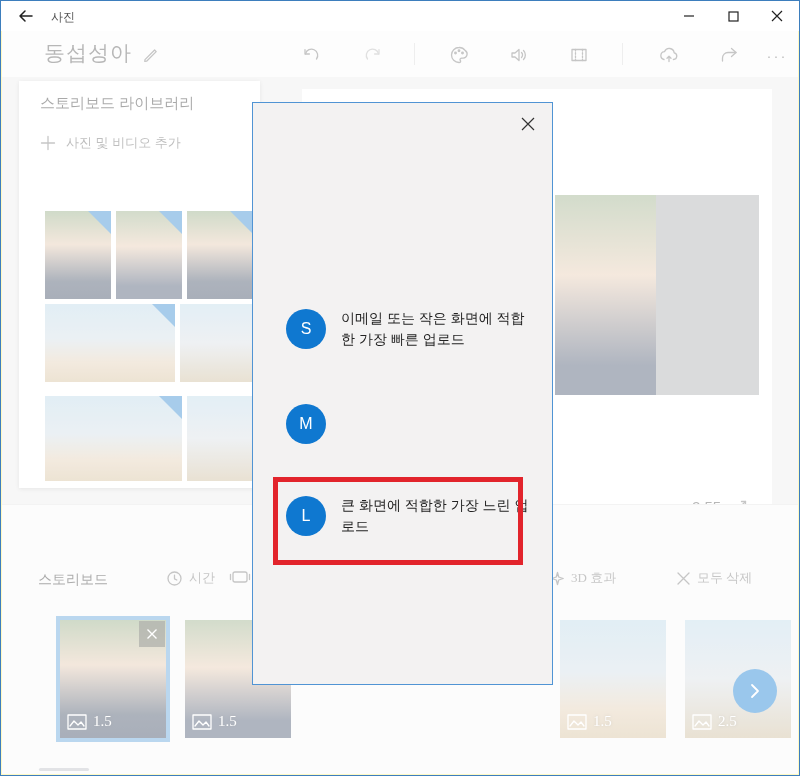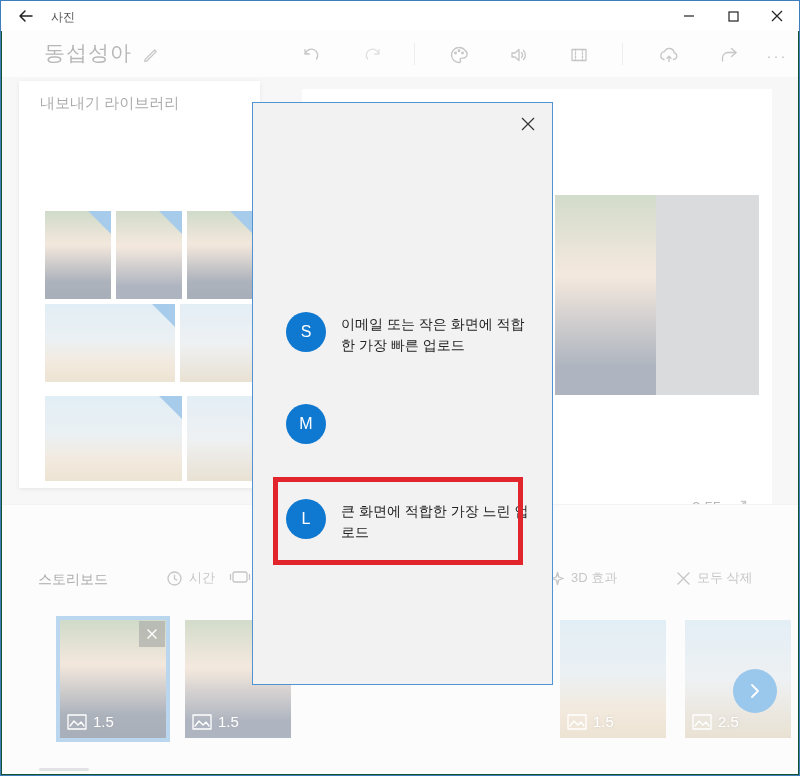--- a/index.html
+++ b/index.html
@@ -1,18 +1,18 @@
 <!DOCTYPE html>
 <html><head>
 <meta charset="utf-8">
 <style>
   * { margin:0; padding:0; box-sizing:border-box; }
   html,body { width:800px; height:776px; }
   body { font-family:"Liberation Sans","DejaVu Sans",sans-serif; background:#fff; overflow:hidden; }
-  .window { position:relative; width:800px; height:776px; background:#14532d; border:1px solid #3d7ebd; overflow:hidden; }
+  .window { position:relative; width:800px; height:776px; background:#fef9c3; border:1px solid #3d7ebd; overflow:hidden; }
 
   
   .titlebar { position:absolute; top:0; left:0; right:0; height:30px; background:#fff; z-index:40; }
   .back-btn { position:absolute; left:12px; top:3px; width:26px; height:24px; display:flex; align-items:center; justify-content:center; color:#222; font-size:17px; }
   .app-title { position:absolute; left:50px; top:8px; font-size:12px; color:#555; }
   .win-controls { position:absolute; right:0; top:0; height:30px; display:flex; }
   .win-btn { width:44px; height:30px; display:flex; align-items:center; justify-content:center; color:#222; }
 
   
   .content { position:absolute; top:30px; left:1px; right:1px; bottom:1px; background:#ececec; }
@@ -38,41 +38,41 @@
 
   
   .preview-pane { position:absolute; left:300px; top:58px; width:470px; height:447px; background:#fff; }
   .preview-photo { position:absolute; left:253px; top:106px; width:101px; height:200px; }
   .preview-gray  { position:absolute; left:354px; top:106px; width:103px; height:200px; background:#a7aaad; }
   .seek-line { position:absolute; left:130px; top:418px; width:233px; height:2px; background:#9b9b9b; border-radius:1px; }
   .preview-time { position:absolute; left:390px; top:409px; font-size:15px; color:#555; }
   .expand-btn { position:absolute; left:430px; top:408px; width:20px; height:20px; }
 
   
-  .storyboard { position:absolute; left:0; right:0; top:473px; bottom:0; background:#f7f7f7; border-top:1px solid #e2e2e2; }
+  .storyboard { position:absolute; left:0; right:0; top:473px; bottom:0; background:#f7f7f7; border-top:1px solid #e2e2e2;font-family:Liberation Serif, serif; }
   .sb-title { position:absolute; left:36px; top:66px; font-size:14px; color:#333; }
   .sb-item { position:absolute; top:64px; display:flex; align-items:center; gap:6px; font-size:13px; color:#777; }
   .clip { position:absolute; top:115px; width:106px; height:118px; }
   .clip .dur { position:absolute; left:7px; bottom:8px; display:flex; align-items:center; gap:6px; color:#fff; font-size:15px; text-shadow:0 0 3px rgba(0,0,0,.35); }
   .clip.selected { outline:4px solid #5ba0d8; }
   .clip-x { position:absolute; top:1px; right:1px; width:26px; height:26px; background:rgba(72,74,62,.78); display:flex; align-items:center; justify-content:center; }
   .next-btn { position:absolute; left:731px; top:164px; width:44px; height:44px; border-radius:50%; background:#0f7ad2; display:flex; align-items:center; justify-content:center; }
   .hscroll { position:absolute; left:37px; bottom:3px; width:50px; height:3px; background:#b9bcc4; border-radius:2px; }
 
   
   .overlay { position:absolute; top:30px; left:1px; right:1px; bottom:1px; background:rgba(255,255,255,.58); z-index:10; }
 
   
   .modal { position:absolute; left:251px; top:101px; width:301px; height:583px; background:#f3f2f2; border:1px solid #5094d4; z-index:20; }
   .modal-close { position:absolute; top:11px; right:14px; width:20px; height:20px; display:flex; align-items:center; justify-content:center; }
   .modal-title { position:absolute; top:68px; left:0; right:0; text-align:center; font-size:31px; font-weight:300; color:#262626; letter-spacing:1px; }
   .modal-sub { position:absolute; top:112px; left:0; right:0; text-align:center; font-size:15px; color:#333; }
   .opt { position:absolute; left:33px; display:flex; align-items:center; gap:15px; }
   .opt-badge { width:40px; height:40px; min-width:40px; border-radius:50%; background:#0f78d0; color:#fff; font-size:16px; display:flex; align-items:center; justify-content:center; }
-  .opt-label { width:196px; font-size:14px; line-height:21px; color:#222; word-break:break-all;margin-top:6px; }
+  .opt-label { width:196px; font-size:14px; line-height:21px; color:#222; word-break:break-all; }
   .opt-s { top:205px; } .opt-m { top:301px; } .opt-l { top:392px; }
 
   
   .red-rect { position:absolute; left:272px; top:476px; width:250px; height:88px; border:5px solid #e2242c; z-index:30; }
 </style>
 </head>
 <body>
 
 <div class="window">
 
@@ -157,21 +157,27 @@
             <path d="M12.5 3.5 17 7.5l-4.5 4"></path>
             <path d="M17 7.5H9A5.5 5.5 0 0 0 3.5 13v3"></path>
           </svg>
       </div>
       <div class="tb-icon" style="left:764px">
         <span class="ellipsis">···</span>
       </div>
     </div>
 
     <div class="library">
-      <div class="lib-title">내보내기 라이브러리</div>
+      <div class="lib-title">스토리보드 라이브러리</div>
+      <div class="lib-add">
+        <svg class="ic" width="16" height="16" viewBox="0 0 16 16">
+            <path d="M8 1.5v13M1.5 8h13"></path>
+          </svg>
+        <span>사진 및 비디오 추가</span>
+      </div>
       <div class="lib-cell tri g-couple" style="left:26px;top:130px;width:66px;height:88px"></div>
       <div class="lib-cell tri g-couple2" style="left:97px;top:130px;width:66px;height:88px"></div>
       <div class="lib-cell tri g-couple" style="left:168px;top:130px;width:66px;height:88px"></div>
       <div class="lib-cell tri g-beach" style="left:26px;top:223px;width:130px;height:78px"></div>
       <div class="lib-cell g-beach2" style="left:161px;top:223px;width:73px;height:78px"></div>
       <div class="lib-cell tri g-beach" style="left:26px;top:315px;width:137px;height:85px"></div>
       <div class="lib-cell g-beach2" style="left:168px;top:315px;width:66px;height:85px"></div>
 
     </div>
 

